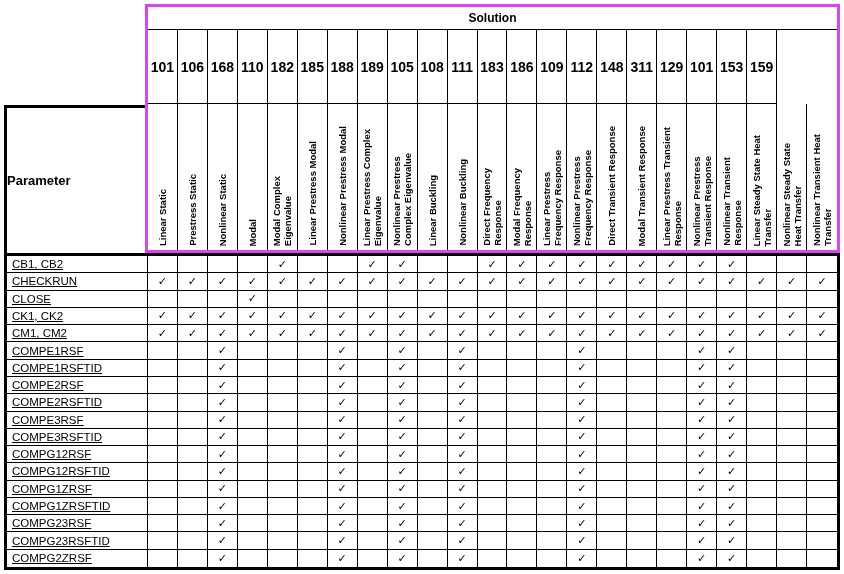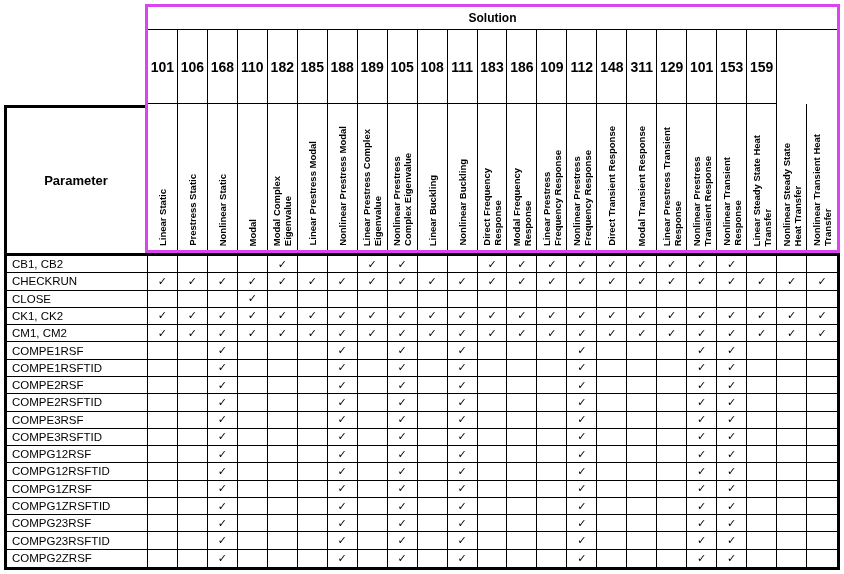--- a/index.html
+++ b/index.html
@@ -57,42 +57,42 @@
     line-height: 11px;
     white-space: pre-line;
     max-height: 142px;
   }
 
   
   .param-block {
     position: absolute; left: 4px; top: 105px;
     width: 141px; height: 148px;
     border: 3px solid #000; border-right: none; border-bottom: none;
-    display: flex; align-items: center; justify-content: center;
+    display: flex; align-items: center; justify-content: flex-start;
     background: #fff;
   }
   .param-title { font-weight: bold; font-size: 13px; }
 
   
   .body-block {
     position: absolute; left: 4px; top: 253px;
     width: 836px; height: 317px;
     border: 3px solid #000;
     display: grid;
     grid-template-columns: 141px repeat(23, 1fr);
     grid-template-rows: repeat(18, 1fr);
     background: #fff;
   }
   .row-label {
     border-right: 1px solid #000;
     border-bottom: 1px solid #000;
     display: flex; align-items: center;
     padding-left: 5px;
     font-size: 11.5px;
-    white-space: nowrap; overflow: hidden;
+    white-space: nowrap; overflow: hidden; text-decoration: underline;
   }
   .check-cell {
     border-right: 1px solid #000;
     border-bottom: 1px solid #000;
     display: flex; align-items: center; justify-content: center;
     font-size: 11px; font-weight: bold;
   }
   .last-col { border-right: none; }
   .last-row { border-bottom: none; }
 </style>

